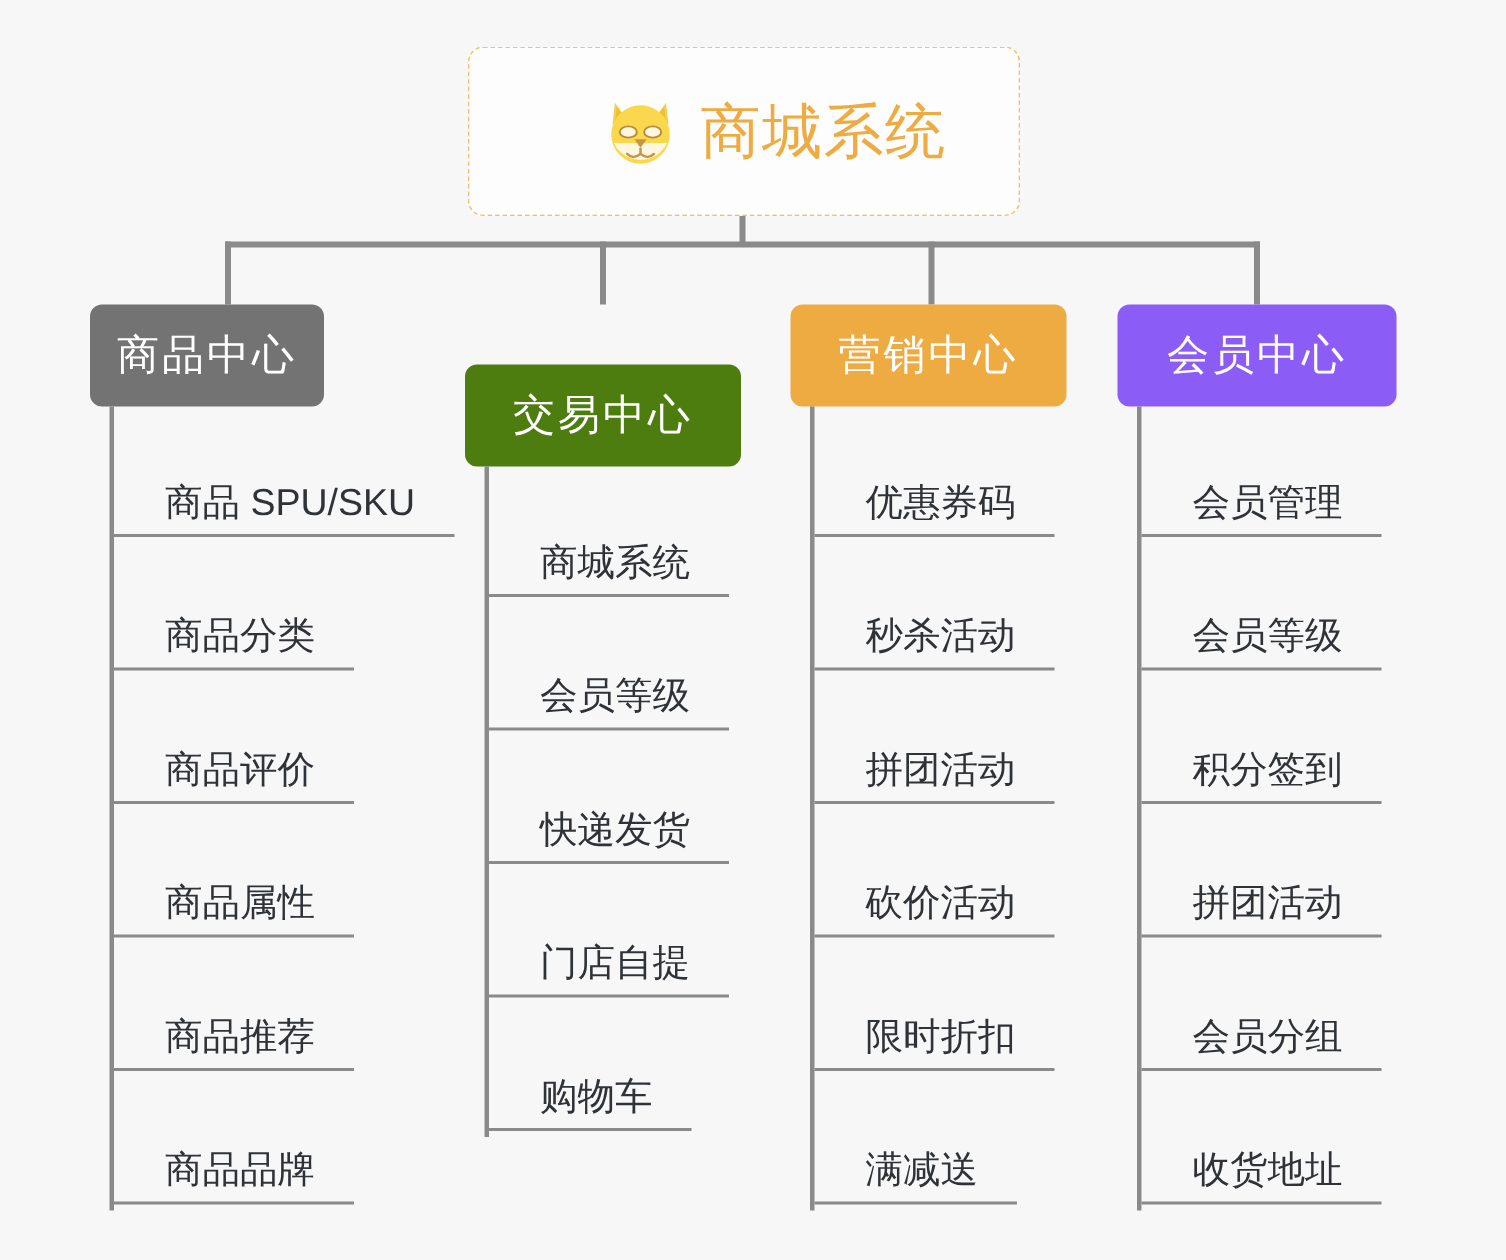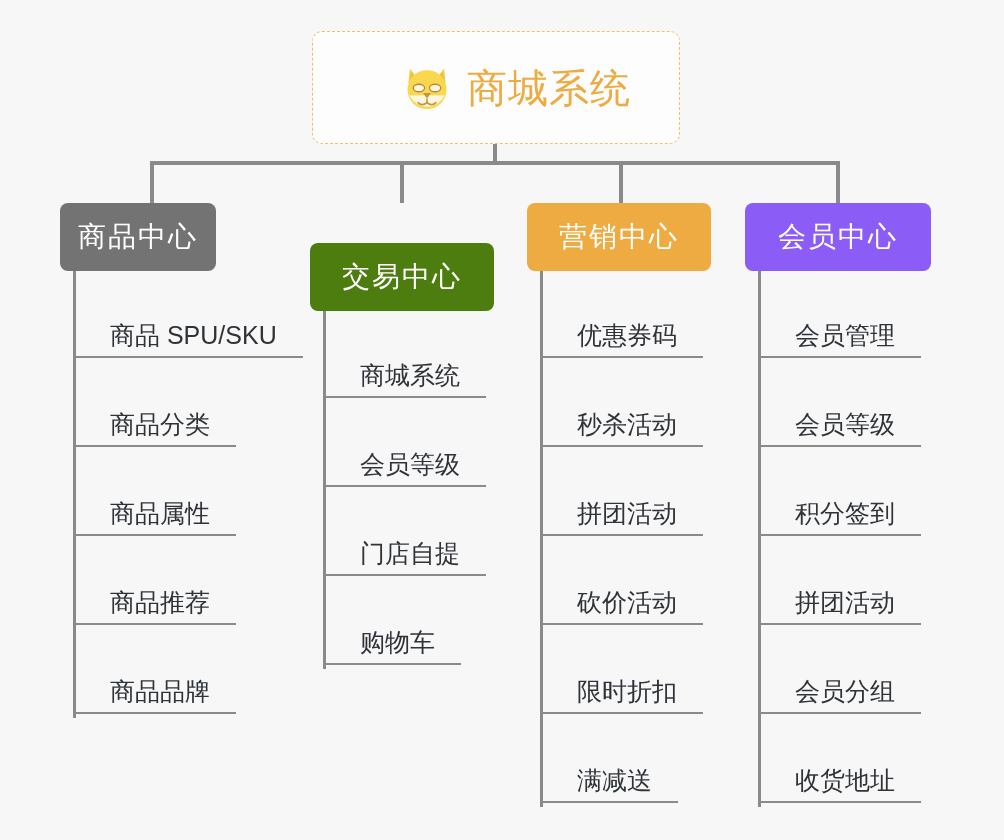--- a/index.html
+++ b/index.html
@@ -152,20 +152,23 @@
       <span>商品中心</span>
     </div>
     <div class="branch-body">
       <div class="leaf">
           <span class="leaf-label">商品 SPU/SKU</span>
         </div>
       <div class="leaf">
           <span class="leaf-label">商品分类</span>
         </div>
       <div class="leaf">
+          <span class="leaf-label">商品评价</span>
+        </div>
+      <div class="leaf">
           <span class="leaf-label">商品属性</span>
         </div>
       <div class="leaf">
           <span class="leaf-label">商品推荐</span>
         </div>
       <div class="leaf">
           <span class="leaf-label">商品品牌</span>
         </div>
     </div>
   </div>
@@ -175,20 +178,23 @@
       <span>交易中心</span>
     </div>
     <div class="branch-body">
       <div class="leaf">
           <span class="leaf-label">商城系统</span>
         </div>
       <div class="leaf">
           <span class="leaf-label">会员等级</span>
         </div>
       <div class="leaf">
+          <span class="leaf-label">快递发货</span>
+        </div>
+      <div class="leaf">
           <span class="leaf-label">门店自提</span>
         </div>
       <div class="leaf">
           <span class="leaf-label">购物车</span>
         </div>
     </div>
   </div>
 
   <div class="branch" style="left:527px;width:230px">
     <div class="branch-header" style="width: 184px; background: rgb(238, 171, 66);">

